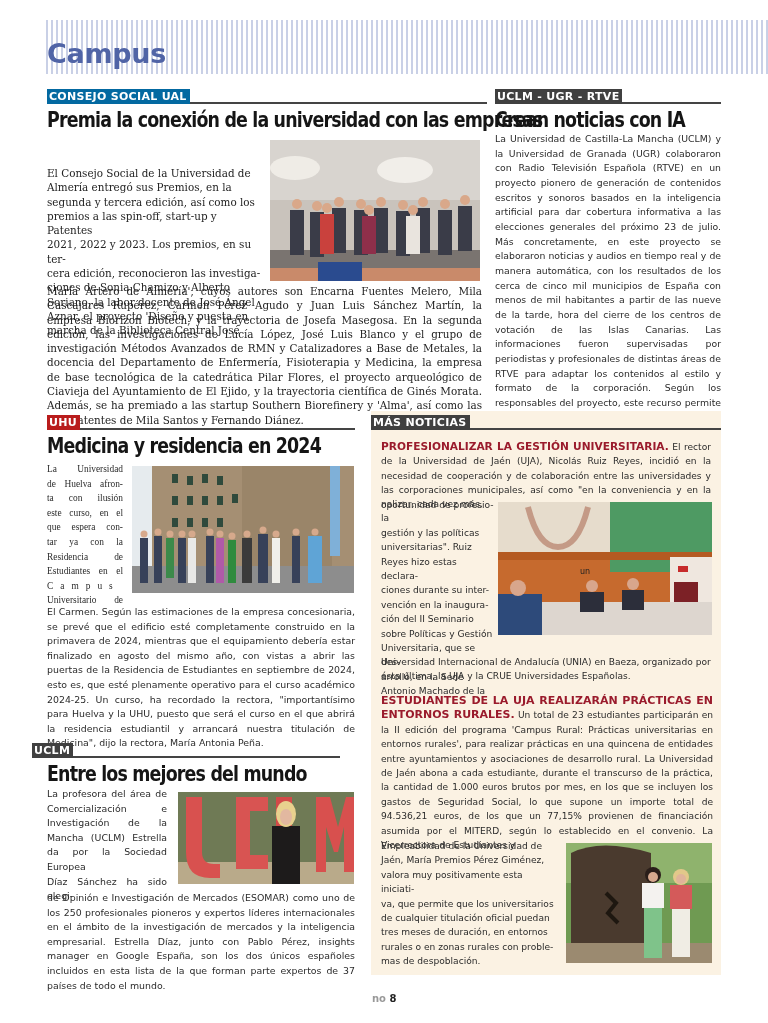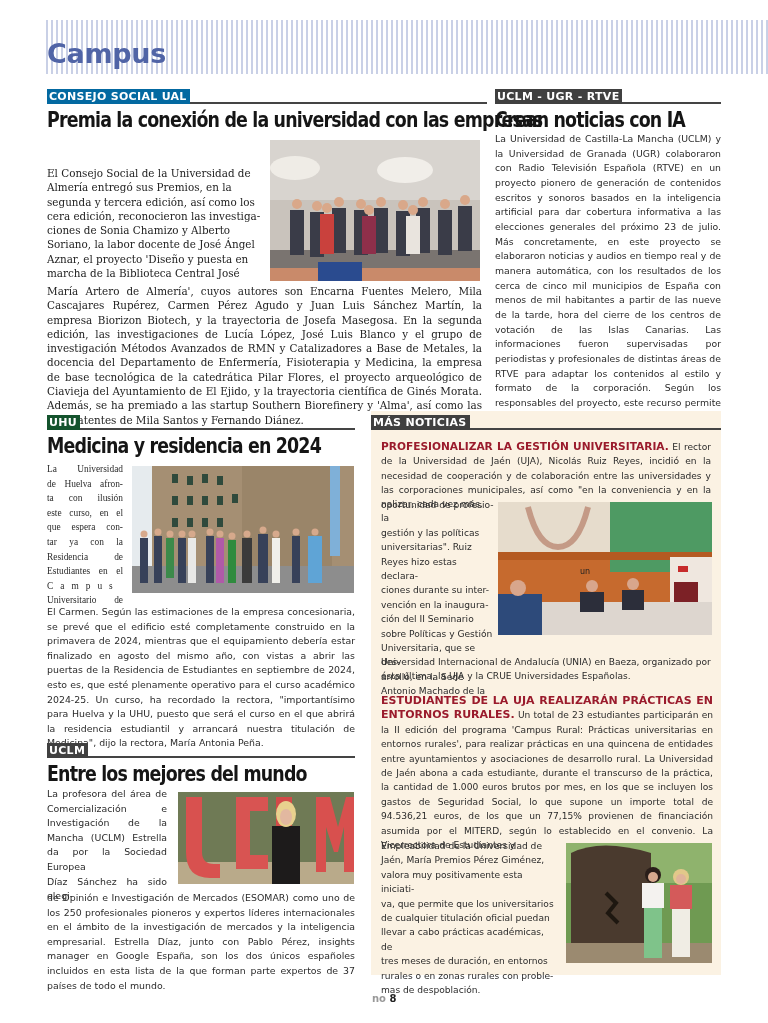--- a/index.html
+++ b/index.html
@@ -14,21 +14,21 @@
     position: absolute; left: 47px; top: 38px; font-family: "DejaVu Sans", sans-serif;
     font-weight: bold; font-size: 27px; color: #5064a6; letter-spacing: -0.3px; background: transparent;
   }
 
   .tag {
     display: inline-block; font-family: "DejaVu Sans", sans-serif; font-weight: bold;
     font-size: 11px; color: #fff; padding: 1px 3px 0 2px; line-height: 14px; letter-spacing: 0.3px;
   }
   .tag.blue { background: #0369a1; }
   .tag.red { background: #404040; }
-  .tag.maroon { background: #14532d; }
+  .tag.maroon { background: #b91c1c; }
   .tagline { position: absolute; height: 15px; border-bottom: 2px solid #444; }
   .tagline .tag { position: absolute; left: 0; bottom: -2px; }
 
   .headline {
     position: absolute; font-family: "DejaVu Sans", sans-serif; font-weight: bold;
     color: #151515; transform-origin: left top; white-space: nowrap; letter-spacing: -1px;
   }
 
   .serif { font-family: "DejaVu Serif", serif; font-size: 10.4px; line-height: 14.3px; color: #222; text-align: justify; }
   .sans { font-family: "DejaVu Sans", sans-serif; font-size: 9.4px; line-height: 14.6px; color: #2b2b2b; text-align: justify; }
@@ -51,20 +51,22 @@
 
 <div class="tagline" style="left:47px; top:89px; width:440px;">
   <span class="tag blue">CONSEJO SOCIAL UAL</span>
 </div>
 <div class="headline" style="left:47px; top:108px; font-size:21px; transform:scaleX(0.83);">Premia la conexión de la universidad con las empresas</div>
 
 <div class="block serif" style="left:47px; top:138px; width:217px; text-align:left;margin-top:28px;">
   <div>El Consejo Social de la Universidad de</div>
   <div>Almería entregó sus Premios, en la</div>
   <div>segunda y tercera edición, así como los</div>
+  <div>premios a las spin-off, start-up y Patentes</div>
+  <div>2021, 2022 y 2023. Los premios, en su ter-</div>
   <div>cera edición, reconocieron las investiga-</div>
   <div>ciones de Sonia Chamizo y Alberto</div>
   <div>Soriano, la labor docente de José Ángel</div>
   <div>Aznar, el proyecto 'Diseño y puesta en</div>
   <div>marcha de la Biblioteca Central José</div>
 </div>
 <div class="photo" style="left:270px; top:140px; width:210px; height:141px;" title="Group photo of award winners at Consejo Social UAL ceremony">
   <svg width="210" height="141" viewBox="0 0 210 141">
     <rect width="210" height="141" fill="#c9c3bc"></rect>
     <rect y="0" width="210" height="60" fill="#d8d4cf"></rect>
@@ -176,21 +178,21 @@
       <circle cx="115" cy="68" r="3.5"></circle>
         <circle cx="131" cy="64" r="3.5"></circle>
         <circle cx="144" cy="68" r="3.5"></circle>
         <circle cx="164" cy="66" r="3.5"></circle>
         <circle cx="183" cy="66" r="3.5"></circle>
     </g>
   </svg>
 </div>
 <div class="block sans" style="left:47px; top:605px; width:308px;">El Carmen. Según las estimaciones de la empresa concesionaria, se prevé que el edificio esté completamente construido en la primavera de 2024, mientras que el equipamiento debería estar finalizado en agosto del mismo año, con vistas a abrir las puertas de la Residencia de Estudiantes en septiembre de 2024, esto es, que esté plenamente operativo para el curso académico 2024-25. Un curso, ha recordado la rectora, "importantísimo para Huelva y la UHU, puesto que será el curso en el que abrirá la residencia estudiantil y arrancará nuestra titulación de Medicina", dijo la rectora, María Antonia Peña.</div>
 
-<div class="tagline" style="left:47px; top:743px; width:308px;padding-left:29px;">
+<div class="tagline" style="left:32px; top:743px; width:308px;padding-left:29px;">
   <span class="tag red">UCLM</span>
 </div>
 <div class="headline" style="left:47px; top:762px; font-size:21px; transform:scaleX(0.83);">Entre los mejores del mundo</div>
 <div class="block sans" style="left:47px; top:787px; width:120px; text-align:justify; text-align-last:justify;">
   <div>La profesora del área de</div>
   <div>Comercialización e</div>
   <div>Investigación de la</div>
   <div>Mancha (UCLM) Estrella</div>
   <div>da por la Sociedad Europea</div>
   <div>Díaz Sánchez ha sido elegi-</div>
@@ -255,21 +257,20 @@
 
 <div class="block sans-sm" style="left:381px; top:694px; width:332px; text-align:justify;">
   <span class="kicker" style="font-size:11px; line-height:13px;">ESTUDIANTES DE LA UJA REALIZARÁN PRÁCTICAS EN ENTORNOS RURALES.</span><span> Un total de 23 estudiantes participarán en la II edición del programa 'Campus Rural: Prácticas universitarias en entornos rurales', para realizar prácticas en una quincena de entidades entre ayuntamientos y asociaciones de desarrollo rural. La Universidad de Jaén abona a cada estudiante, durante el transcurso de la práctica, la cantidad de 1.000 euros brutos por mes, en los que se incluyen los gastos de Seguridad Social, lo que supone un importe total de 94.536,21 euros, de los que un 77,15% provienen de financiación asumida por el MITERD, según lo establecido en el convenio. La Vicerrectora de Estudiantes y</span>
 </div>
 <div class="block sans-sm" style="left:381px; top:839px; width:175px;">
   <div>Empleabilidad de la Universidad de</div>
   <div>Jaén, María Premios Pérez Giménez,</div>
   <div>valora muy positivamente esta iniciati-</div>
   <div>va, que permite que los universitarios</div>
   <div>de cualquier titulación oficial puedan</div>
-  <div>llevar a cabo prácticas académicas, de</div>
   <div>tres meses de duración, en entornos</div>
   <div>rurales o en zonas rurales con proble-</div>
   <div>mas de despoblación.</div>
 </div>
 <div class="photo" style="left:566px; top:843px; width:146px; height:120px;" title="Two women standing beside a stone sculpture outdoors">
   <svg width="146" height="120" viewBox="0 0 146 120">
     <rect width="146" height="120" fill="#6f9a52"></rect>
     <rect y="0" width="146" height="40" fill="#8fb36d"></rect>
     <path d="M5 10 q30 -15 80 0 v95 h-80 z" fill="#4a3a2e"></path>
     <path d="M40 50 l10 10 l-8 10 l10 10" stroke="#1e1710" stroke-width="4" fill="none"></path>

